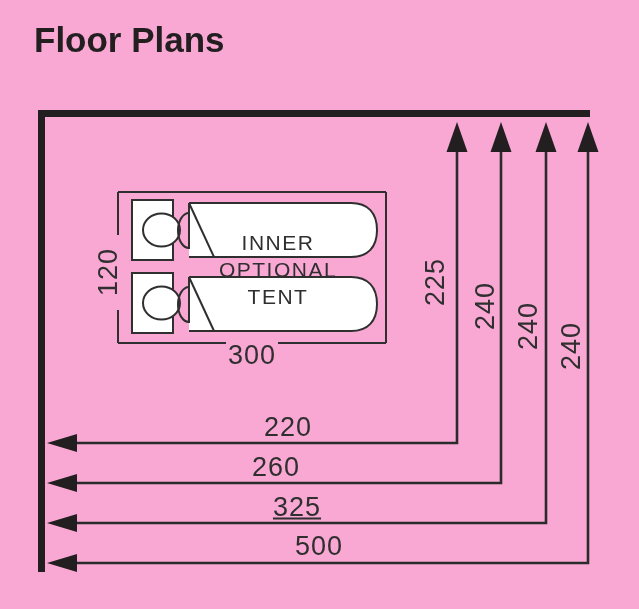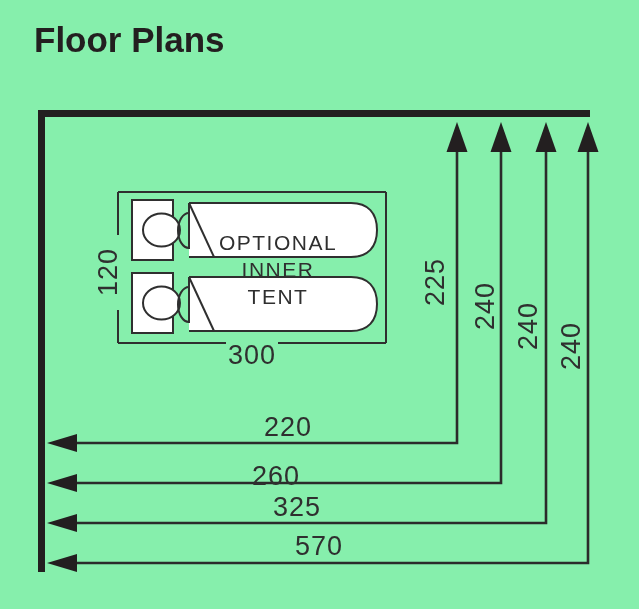--- a/index.html
+++ b/index.html
@@ -1,19 +1,19 @@
 <!DOCTYPE html>
 <html><head>
 <meta charset="utf-8">
 <style>
   html,body { margin:0; padding:0; background:#ffffff; }
   .stage {
     position:relative;
     width:639px; height:609px;
-    background:#86efac;
+    background:#f9a8d4;
     font-family:"Liberation Sans", sans-serif;
     overflow:hidden;
   }
   .title {
     position:absolute; left:34px; top:20px; margin:0;
     font-size:35px; font-weight:700; color:#231f20; letter-spacing:0;
   }
   .canvas { position:absolute; left:0; top:0; }
   .dim-num {
     position:absolute;
@@ -82,31 +82,31 @@
       <polygon points="546,122 535.5,152 556.5,152"></polygon>
       <polygon points="588,122 577.5,152 598.5,152"></polygon>
       <polygon points="47,443 77,434 77,452"></polygon>
       <polygon points="47,483 77,474 77,492"></polygon>
       <polygon points="47,523 77,514 77,532"></polygon>
       <polygon points="47,563 77,554 77,572"></polygon>
     </g>
   </svg>
 
   <div class="tent-label">
+    <span>INNER</span>
     <span>OPTIONAL</span>
-    <span>INNER</span>
     <span>TENT</span>
   </div>
 
   <div class="dim-num vert" style="left:108px; top:272px;">120</div>
   <div class="dim-num" style="left:252px; top:355px;">300</div>
 
   <div class="dim-num vert" style="left:435px; top:282px;">225</div>
   <div class="dim-num vert" style="left:485px; top:306px;">240</div>
   <div class="dim-num vert" style="left:528px; top:326px;">240</div>
   <div class="dim-num vert" style="left:571px; top:346px;">240</div>
 
   <div class="dim-num" style="left:251px; top:427px;margin-left:37px;">220</div>
-  <div class="dim-num" style="left:276px; top:467px;margin-top:9px;">260</div>
-  <div class="dim-num" style="left:297px; top:507px;">325</div>
-  <div class="dim-num" style="left:319px; top:546px;">570</div>
+  <div class="dim-num" style="left:276px; top:467px;">260</div>
+  <div class="dim-num" style="left:297px; top:507px;text-decoration:underline;">325</div>
+  <div class="dim-num" style="left:319px; top:546px;">500</div>
 
 </div>
 
 </body></html>

